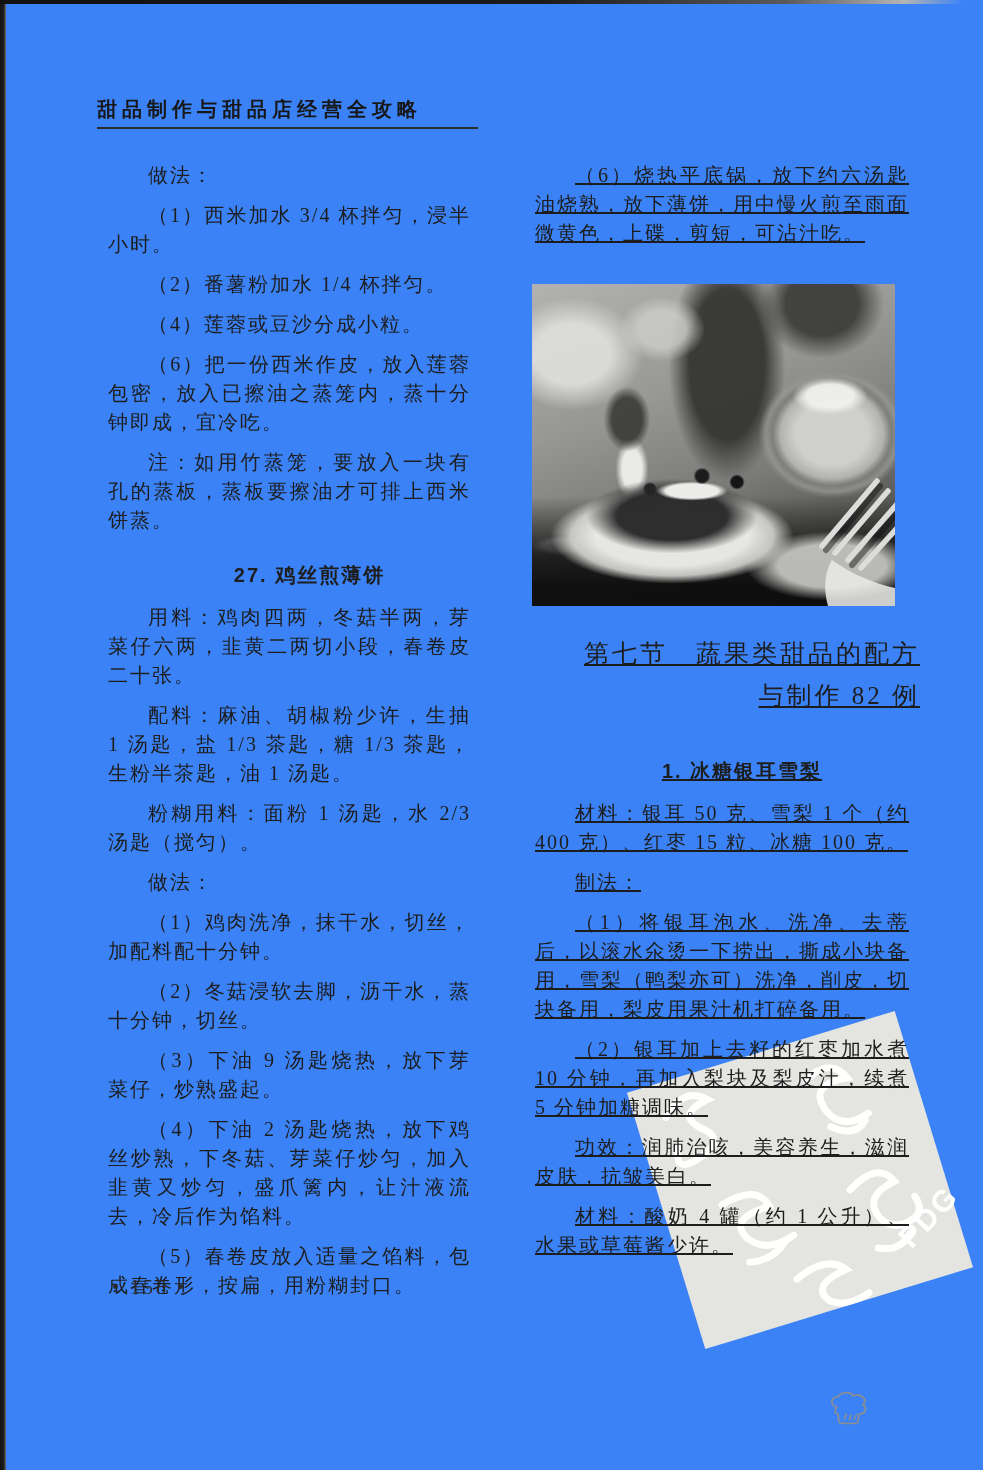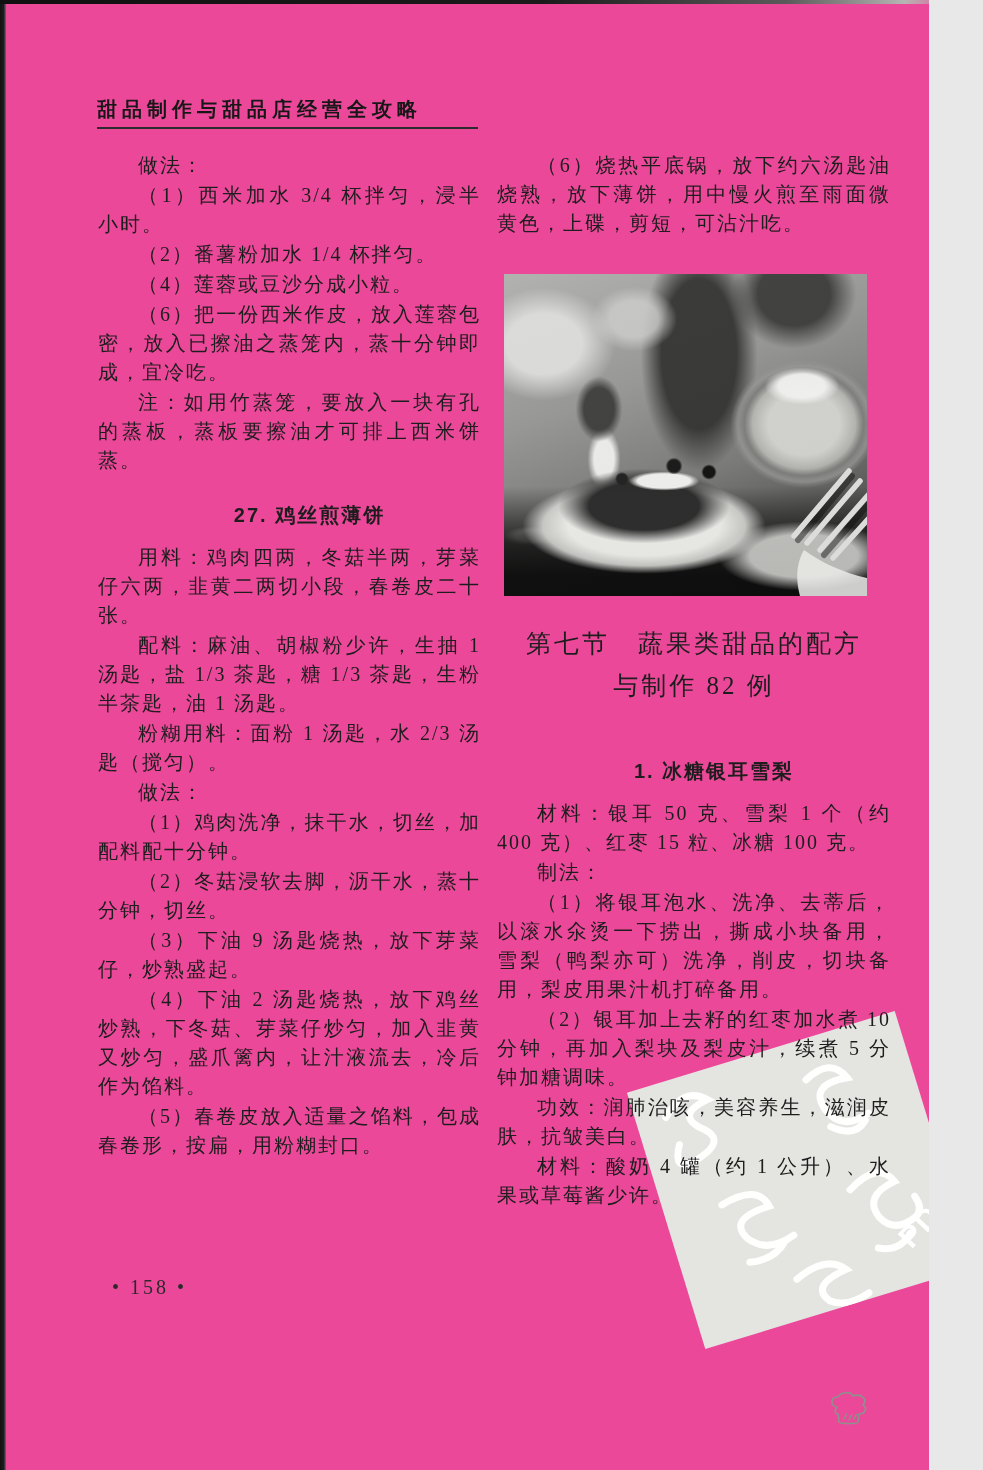--- a/index.html
+++ b/index.html
@@ -1,34 +1,34 @@
 <!DOCTYPE html>
 <html><head>
 <meta charset="utf-8">
 <style>
   html,body{margin:0;padding:0;background:#e8e8e8;}
-  .page{position:relative;width:885px;height:1470px;background:#ec4899;overflow:hidden;
-        font-family:"Liberation Serif","DejaVu Serif",serif;color:#1d1d1d;padding-left:44px;}
+  .page{position:relative;width:983px;height:1470px;background:#3b82f6;overflow:hidden;
+        font-family:"Liberation Serif","DejaVu Serif",serif;color:#1d1d1d;}
   .edge-left{position:absolute;left:0;top:0;width:6px;height:1470px;
              background:linear-gradient(to right,#121212 0%,#1c1c1c 60%,#6a6a6a 100%);z-index:5;}
   .edge-top{position:absolute;left:0;top:0;width:983px;height:4px;
             background:linear-gradient(to right,#101010 0%,#1a1a1a 55%,#5a5a5a 80%,#b5b5b3 92%,rgba(200,200,200,0) 98%);z-index:5;}
   .running-head{position:absolute;left:97px;top:96px;z-index:2;
                 font-family:"Liberation Sans","DejaVu Sans",sans-serif;font-weight:bold;
                 font-size:20px;letter-spacing:5px;color:#171717;}
   .rh-rule{position:absolute;left:97px;top:127px;width:381px;height:2px;background:#2b2b2b;z-index:2;}
   .col{position:absolute;top:150px;z-index:2;}
   .col-left{left:97px;width:385px;}
-  .col-right{left:496px;width:396px;}
-  p.para{margin:1px;font-size:20px;line-height:29px;letter-spacing:2px;
+  .col-right{left:524px;width:396px;text-decoration:underline;}
+  p.para{margin:11px;font-size:20px;line-height:29px;letter-spacing:2px;
          text-align:justify;text-justify:inter-ideograph;text-indent:2em;}
   .recipe-head{font-family:"Liberation Sans","DejaVu Sans",sans-serif;font-weight:bold;
                font-size:20px;line-height:29px;letter-spacing:2px;text-indent:2em;margin:26px 0 13px;text-align:center;}
   .section-head{font-weight:500;font-size:25px;line-height:42px;letter-spacing:3px;
-                text-align:center;margin:27px 0 50px;}
+                text-align:right;margin:27px 0 40px;}
   .photo{position:relative;width:363px;height:322px;margin:36px 0 0 8px;overflow:hidden;
     background-color:#8f8f8d;
     background-image:
       radial-gradient(circle 11px at 170px 192px,#1c1c1c 55%,rgba(28,28,28,0) 78%),
       radial-gradient(circle 10px at 205px 198px,#151515 55%,rgba(21,21,21,0) 78%),
       radial-gradient(circle 9px at 118px 205px,#242424 55%,rgba(36,36,36,0) 78%),
       radial-gradient(ellipse 48px 13px at 160px 207px,#ececea 55%,rgba(236,236,234,0) 74%),
       radial-gradient(ellipse 110px 48px at 140px 232px,rgba(40,40,40,.97) 50%,rgba(40,40,40,0) 78%),
       radial-gradient(ellipse 158px 62px at 140px 252px,rgba(238,238,235,.96) 48%,rgba(216,216,213,.88) 64%,rgba(205,205,202,0) 77%),
       radial-gradient(ellipse 120px 48px at 300px 282px,rgba(214,214,211,.85) 45%,rgba(214,214,211,0) 72%),

